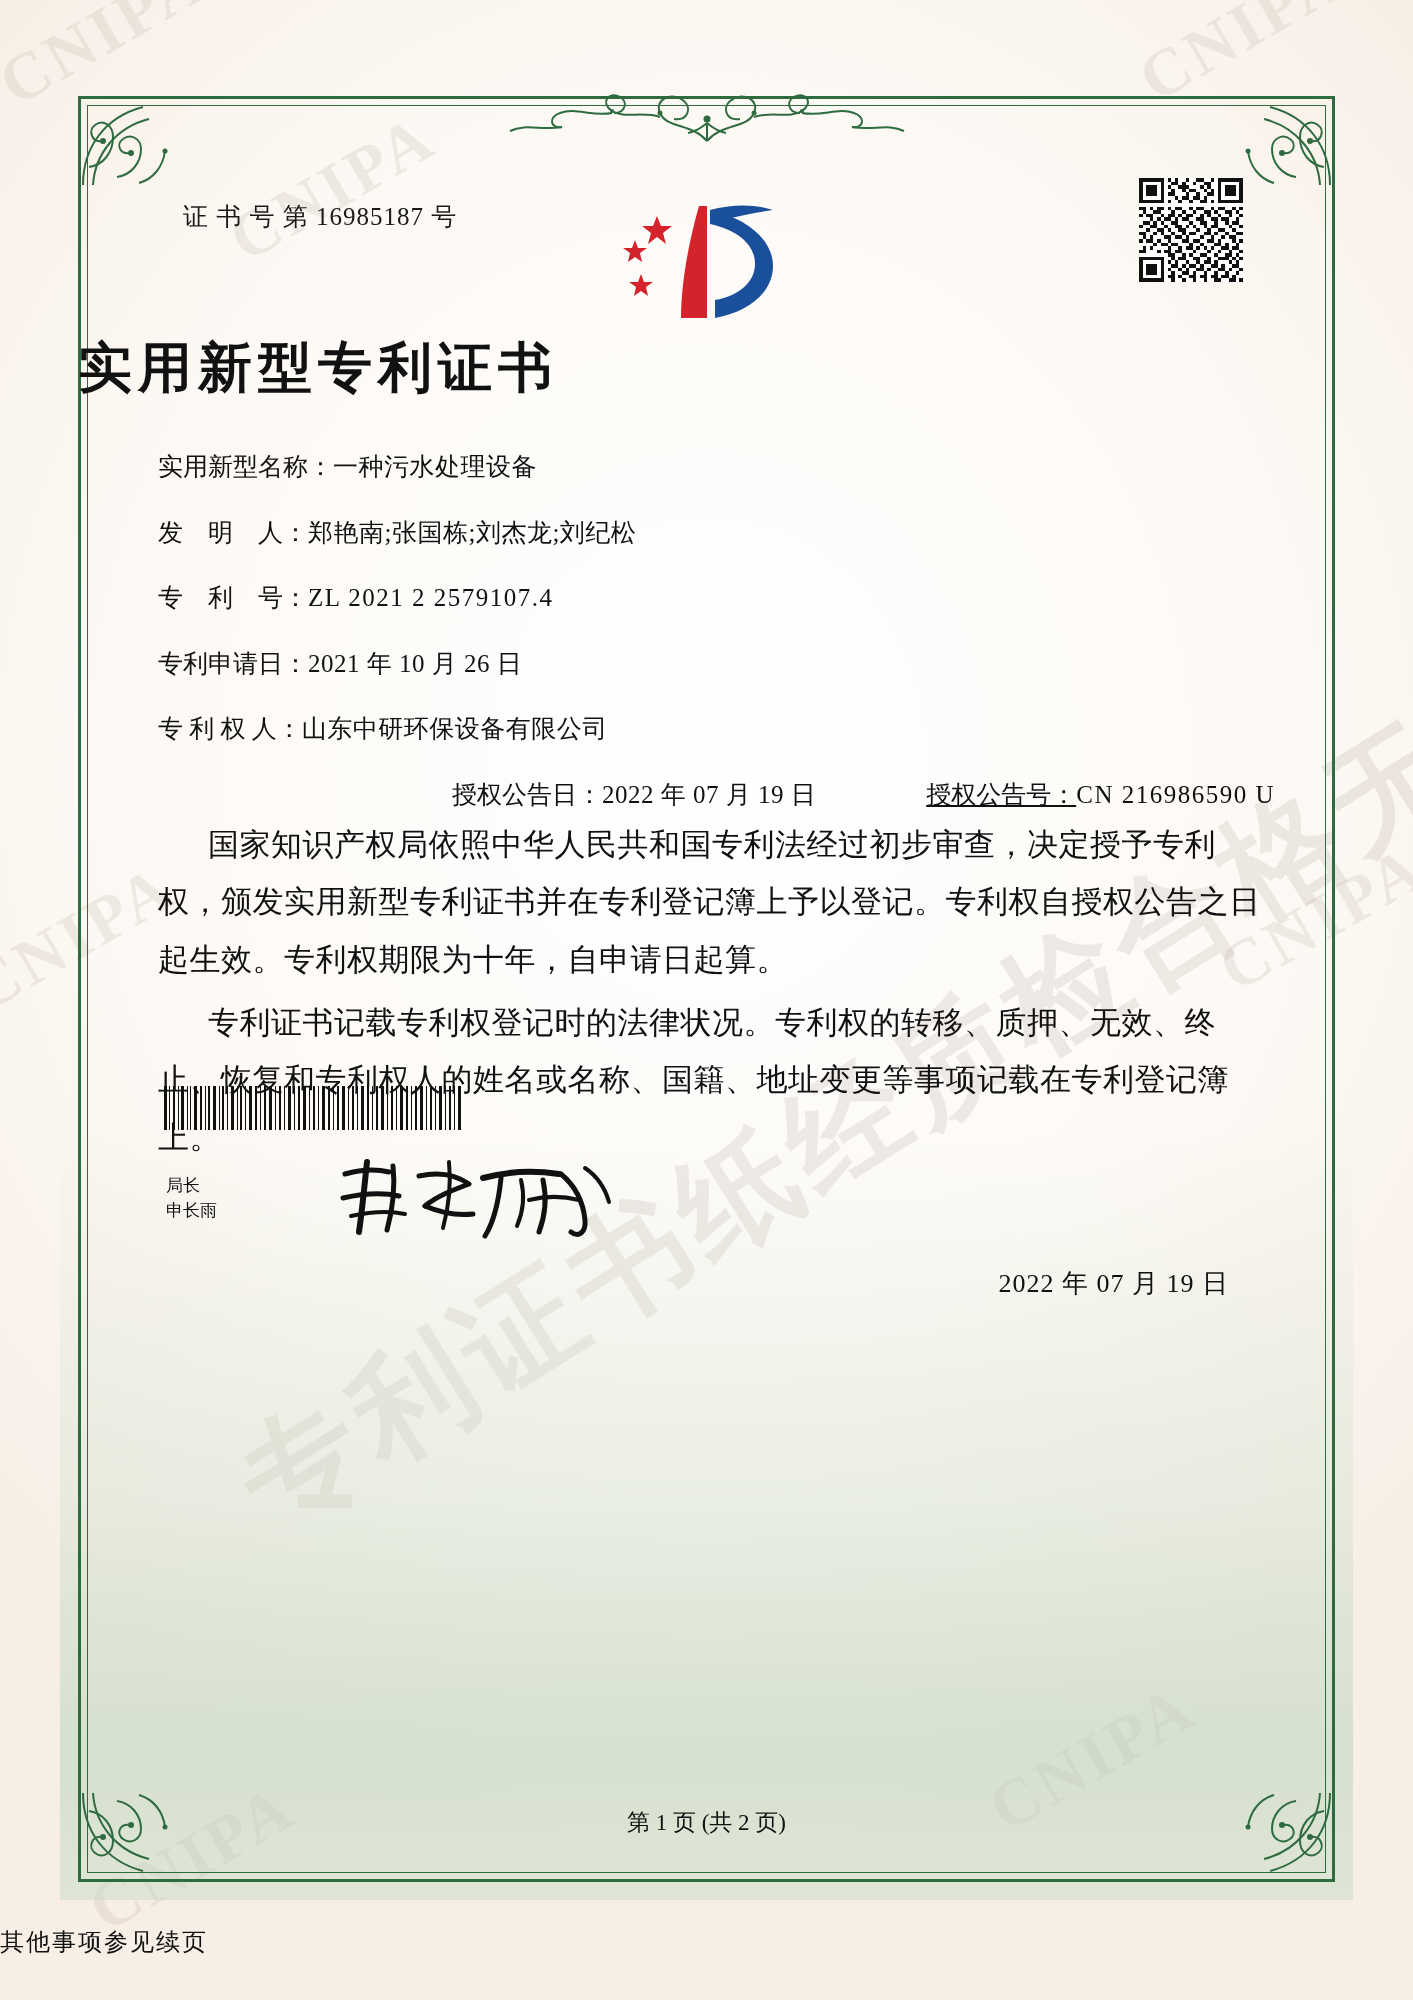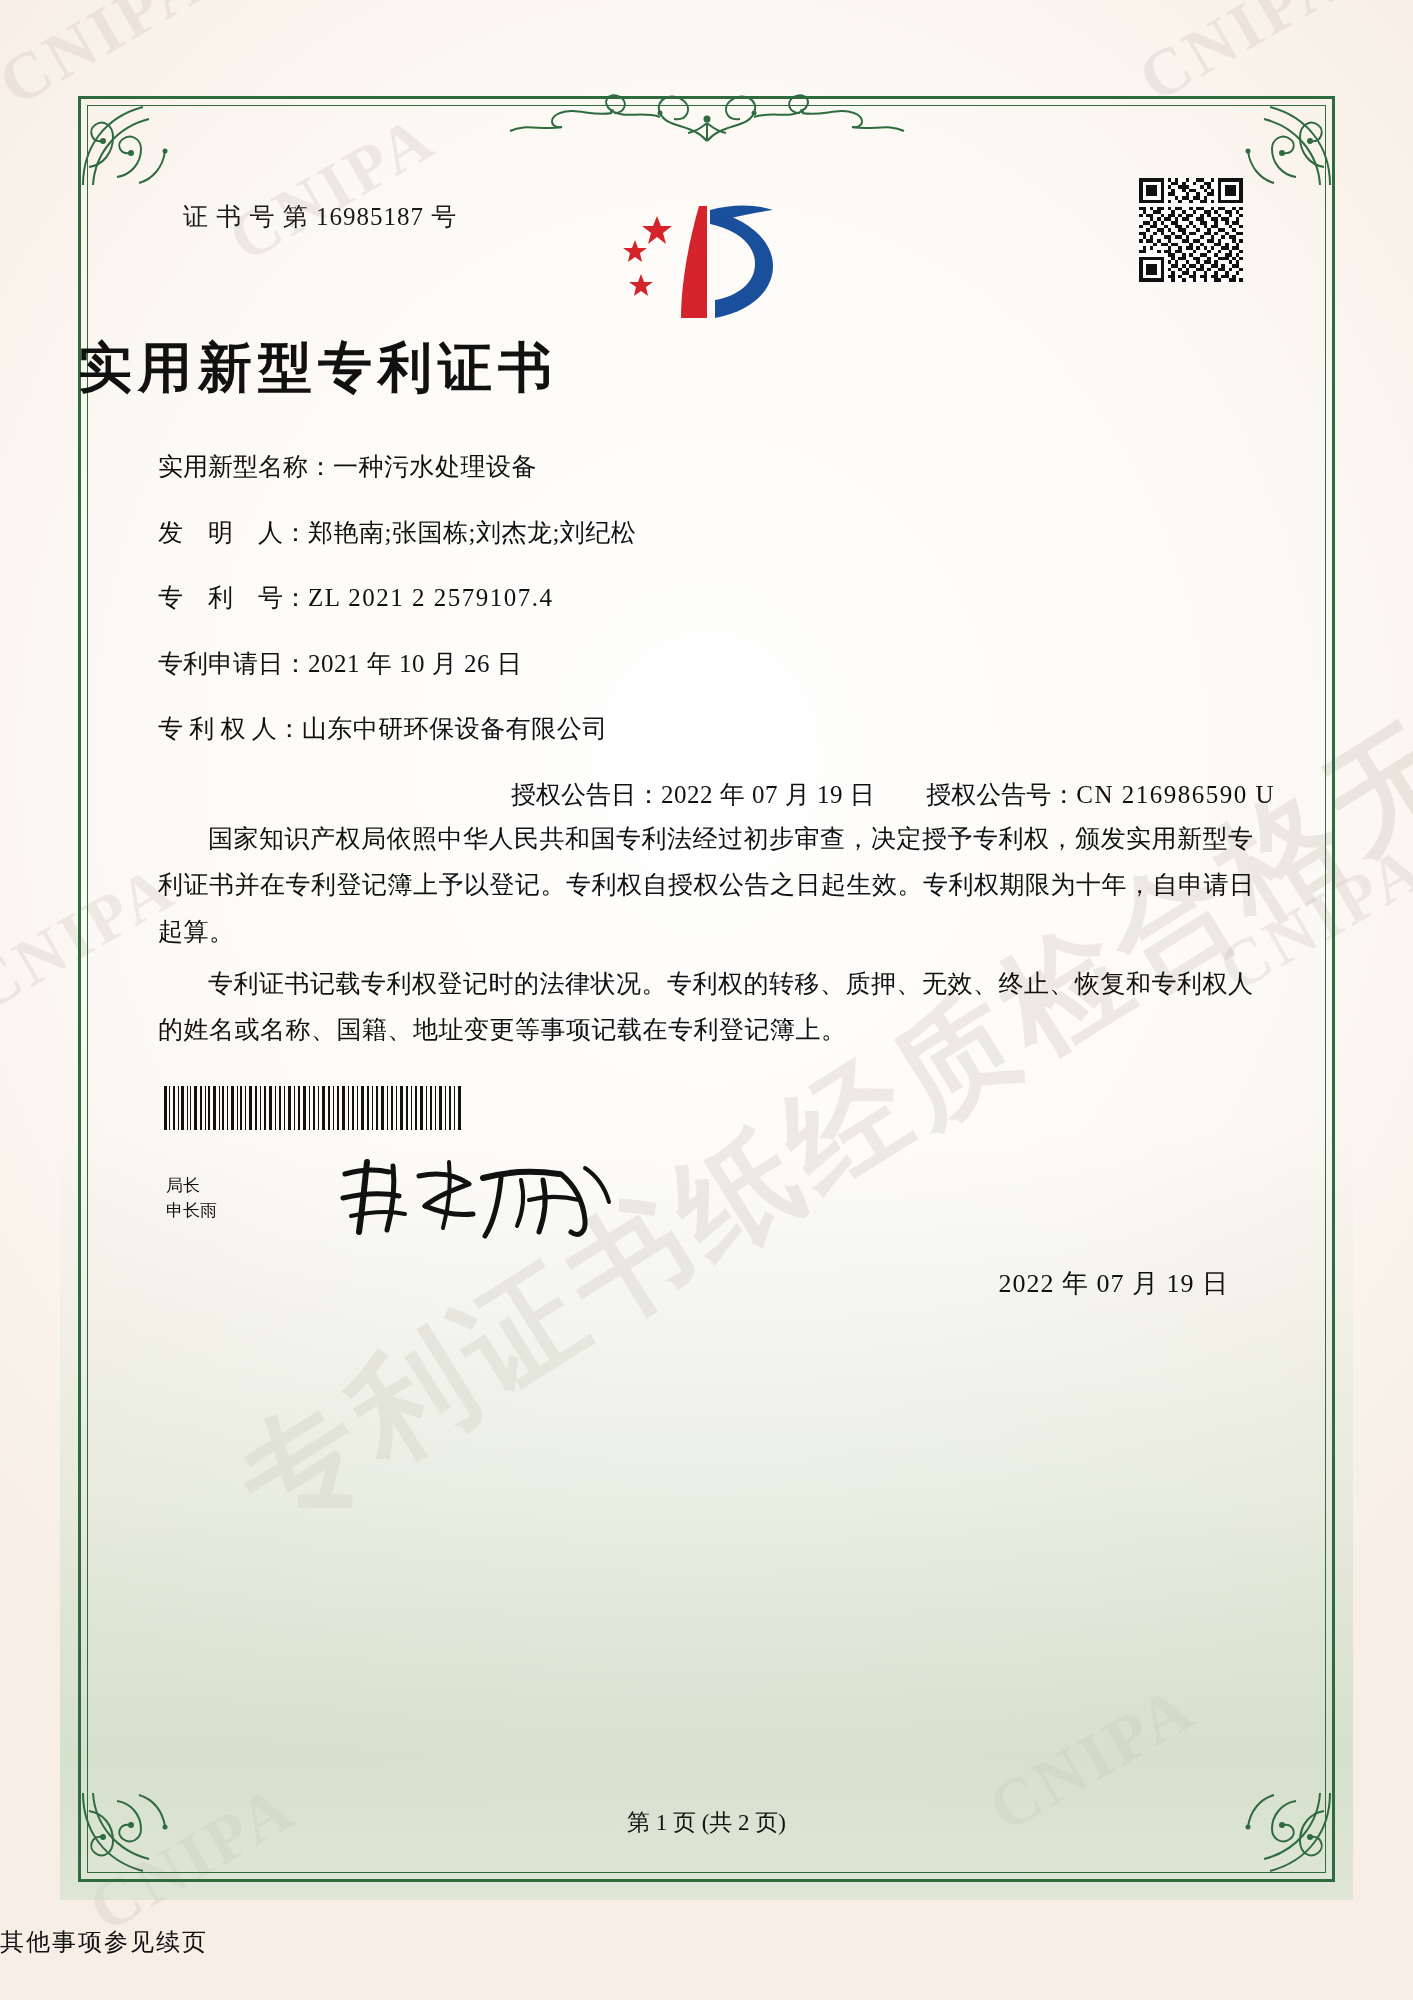--- a/index.html
+++ b/index.html
@@ -133,24 +133,24 @@
   .f-label {
     white-space: pre;
     letter-spacing: 0px;
   }
   .f-value {
     letter-spacing: 0.5px;
   }
   .f-mono { font-family: "Liberation Serif", serif; letter-spacing: 1.5px; }
 
   .row-split { display: flex; align-items: baseline; justify-content: flex-end; }
-  .row-split .second { margin-left: 51px; }
+  .row-split .second { margin-left: 110px; text-decoration: underline; }
 
   .para {
-    font-size: 25px;
+    font-size: 31px;
     line-height: 1.85;
     color: #111;
     text-indent: 50px;
     margin: 0 0 6px 0;
     letter-spacing: 0.5px;
   }
   .paras {
     position: absolute;
     left: 80px; right: 62px; top: 720px;
   }

